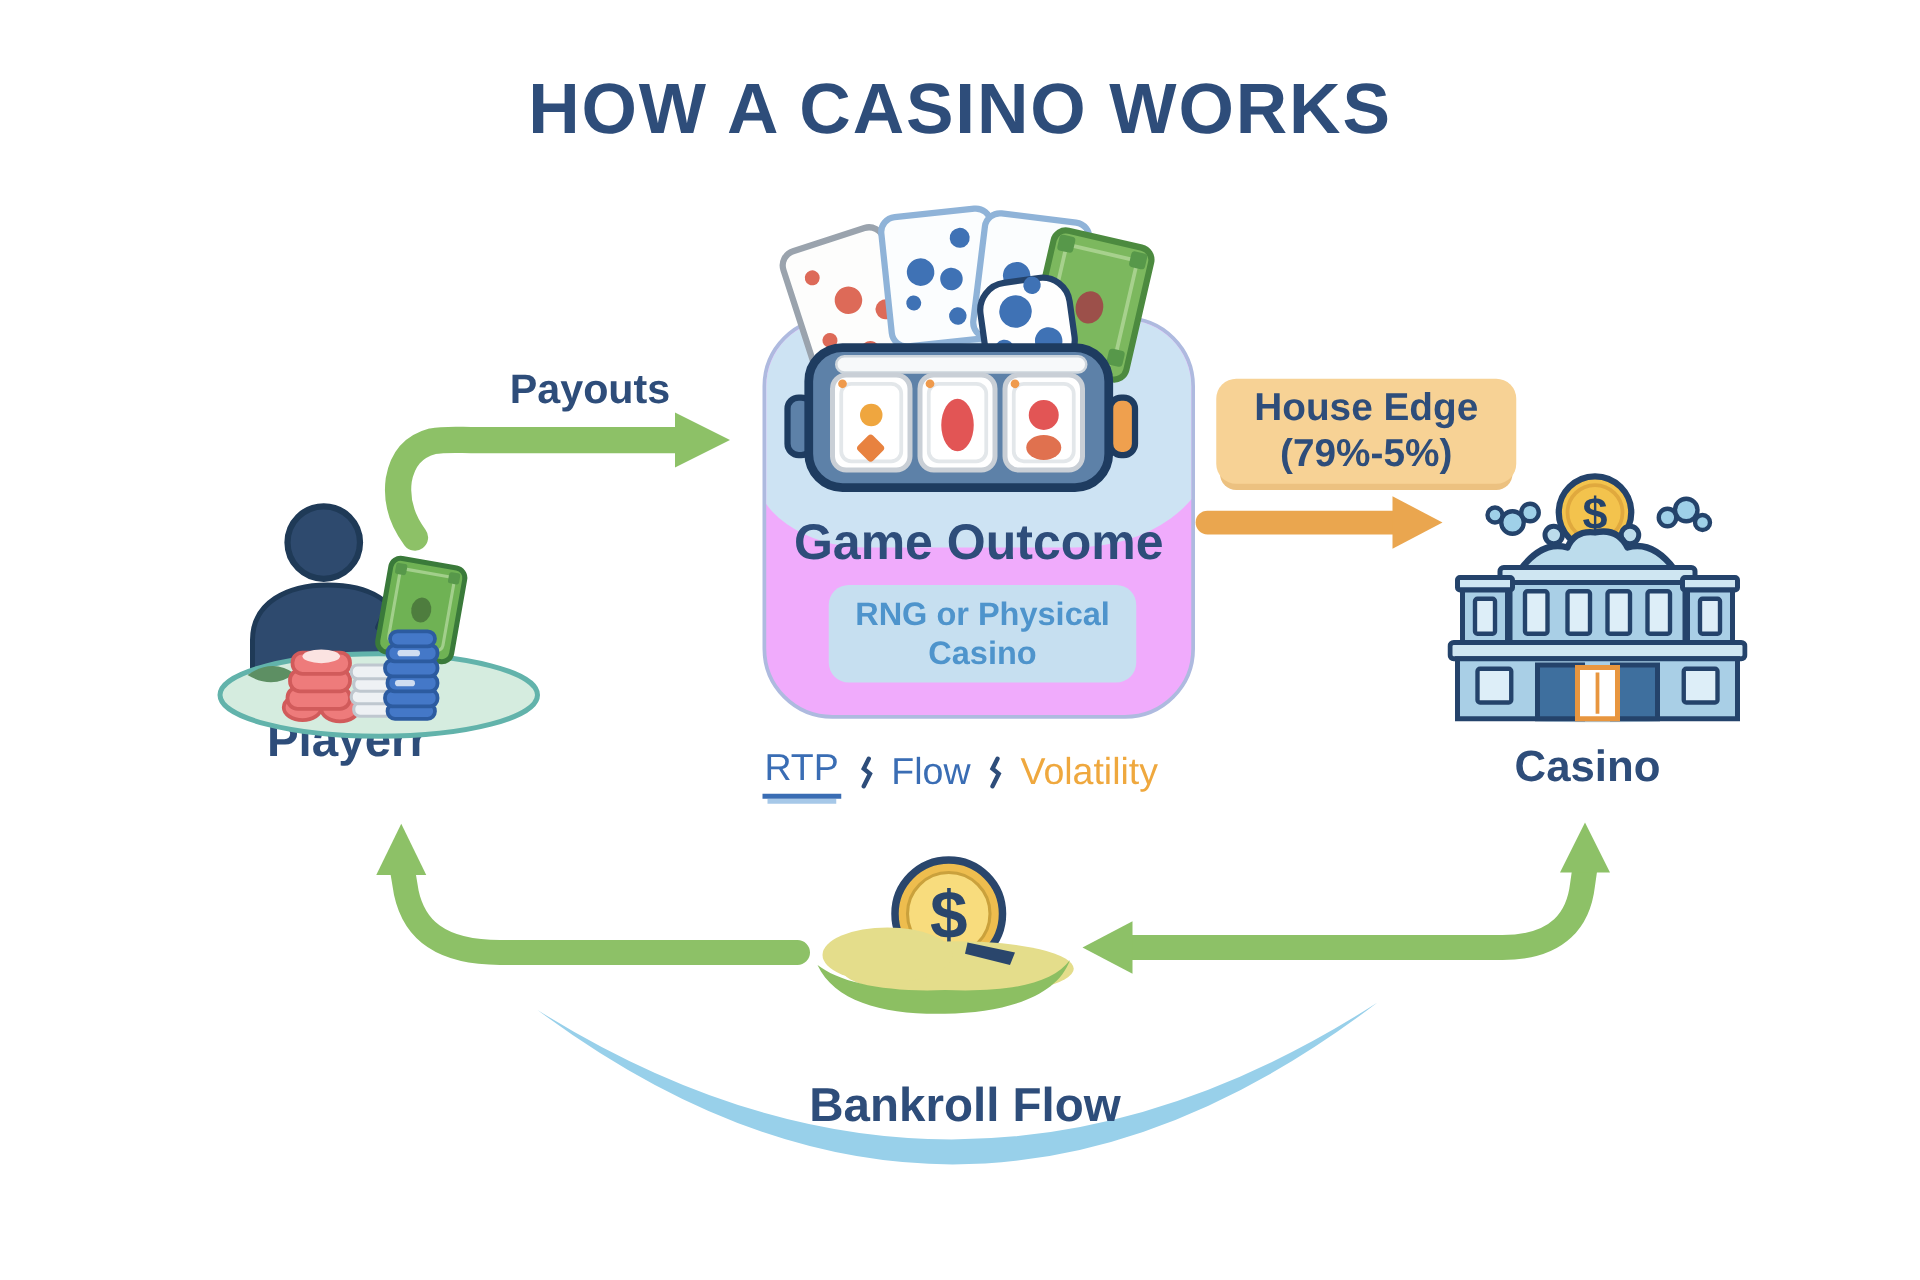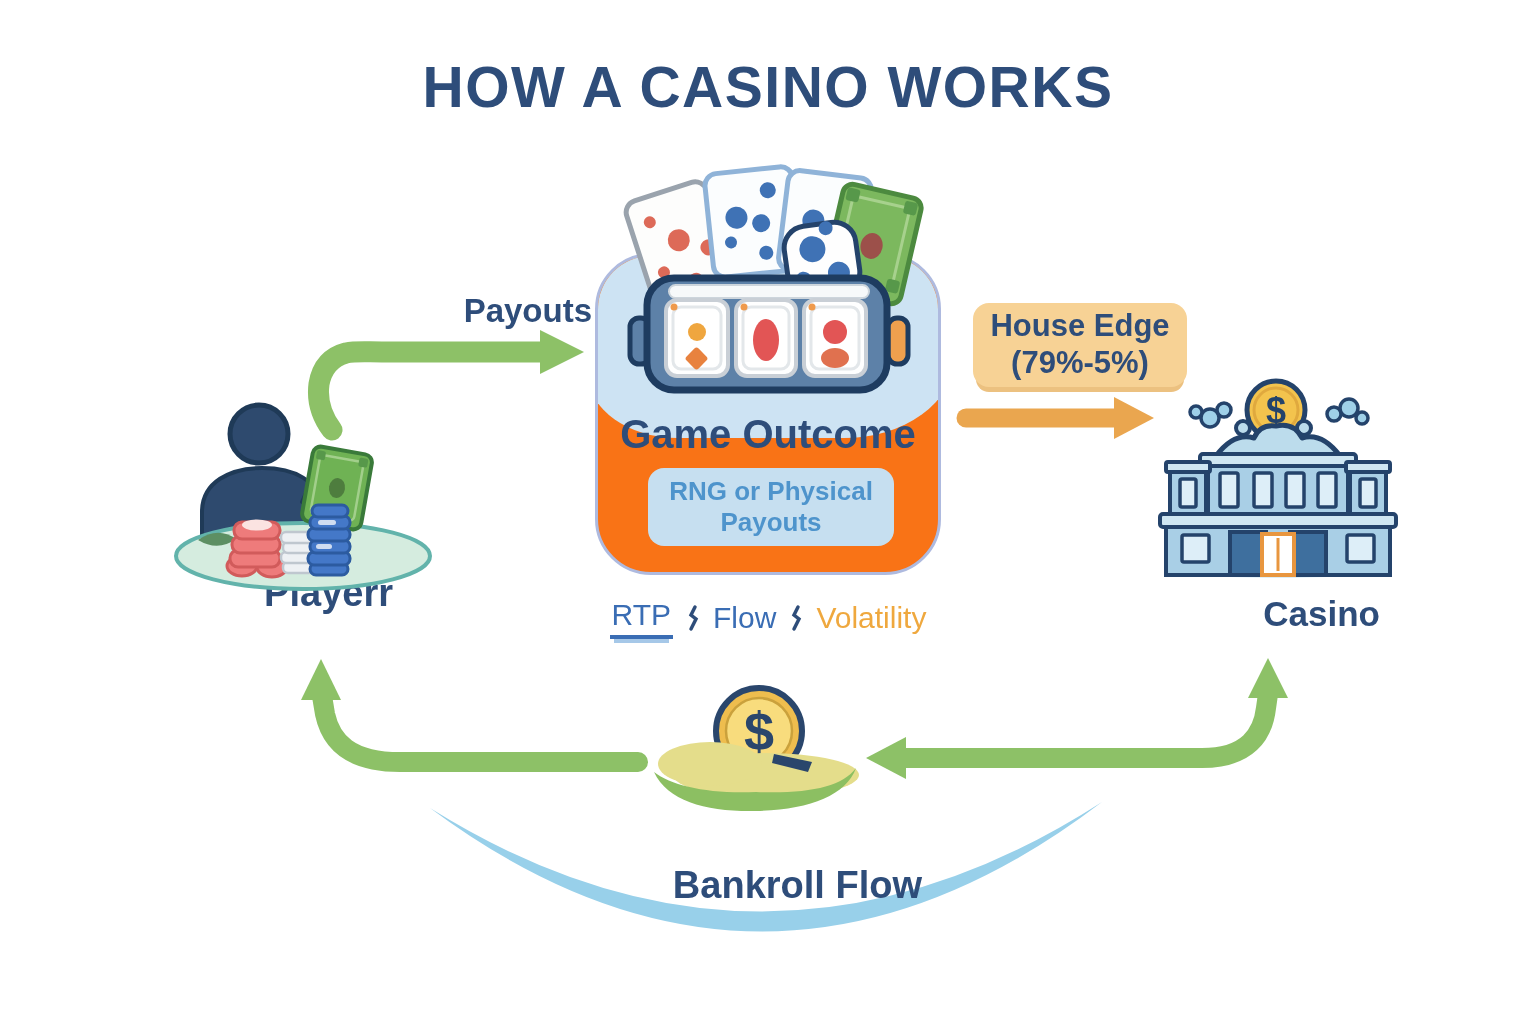--- a/index.html
+++ b/index.html
@@ -13,31 +13,31 @@
   *{margin:0;padding:0;box-sizing:border-box;}
   html,body{background:#ffffff;}
   body{font-family:"Liberation Sans","DejaVu Sans",sans-serif;}
   .canvas{
     position:relative;width:1536px;height:1024px;background:#ffffff;overflow:hidden;padding-left:17px;
   }
   .title{
     position:absolute;left:0;top:54px;width:100%;text-align:center;
     font-size:57px;font-weight:700;letter-spacing:1.5px;color:var(--navy);
   }
-  .label{position:absolute;font-weight:700;color:var(--navy);text-align:right;}
+  .label{position:absolute;font-weight:700;color:var(--navy);text-align:center;}
   .payouts-label{left:352px;top:292px;width:240px;font-size:33px;}
   .player-label{left:163px;top:572px;width:230px;font-size:38px;}
   .casino-label{left:1160px;top:594px;width:220px;font-size:35px;}
   .bankroll-label{left:622px;top:836px;width:300px;font-size:38px;margin-top:28px;}
 
   .arrow-layer{position:absolute;left:0;top:0;width:1536px;height:1024px;pointer-events:none;}
 
   .game-box{
-    position:absolute;left:595px;top:253px;width:346px;height:322px;
-    background:#f97316;border:3px solid #aebadf;border-radius:56px;overflow:hidden;z-index:2;
+    position:absolute;left:610px;top:253px;width:346px;height:322px;
+    background:#f0abfc;border:3px solid #aebadf;border-radius:56px;overflow:hidden;z-index:2;
   }
   .game-blob{
     position:absolute;left:-10px;top:-14px;width:366px;height:196px;
     background:#cde3f3;border-radius:60px 60px 110px 90px / 60px 60px 80px 64px;
   }
   .game-title{
     position:absolute;left:0;top:156px;width:100%;text-align:center;
     font-size:40px;font-weight:700;color:var(--navy);
   }
   .rng-badge{
@@ -55,21 +55,21 @@
   .metric-rtp{
     color:var(--metric-blue);padding:0 2px 3px;
     border-bottom:4px solid var(--metric-blue);
     box-shadow:0 8px 0 -4px #a6c8e8;
   }
   .metric-odds{color:var(--metric-blue);}
   .metric-vol{color:var(--metric-orange);}
   .sep{display:inline-block;}
 
   .house-edge{
-    position:absolute;left:973px;top:303px;width:214px;height:84px;
+    position:absolute;left:973px;top:303px;width:240px;height:84px;
     background:#f7d295;border-radius:16px;
     box-shadow:0 8px 0 -3px #ecc180;
     display:flex;flex-direction:column;align-items:center;justify-content:center;
     color:var(--navy);font-weight:700;font-size:31px;line-height:1.18;z-index:2;
   }
 
   .player-scene{position:absolute;left:170px;top:386px;width:270px;height:212px;z-index:2;}
   .casino-scene{position:absolute;left:1158px;top:372px;width:240px;height:208px;z-index:2;}
   .mound-scene{position:absolute;left:648px;top:682px;width:215px;height:130px;z-index:2;}
 </style>
@@ -104,21 +104,21 @@
     </g>
 
     <path d="M430,808 Q766,1058 1102,802 Q766,1018 430,808 Z" fill="#98d0ea"></path>
   </svg>
 
   <div class="label payouts-label">Payouts</div>
 
   <div class="game-box">
     <div class="game-blob"></div>
     <div class="game-title">Game Outcome</div>
-    <div class="rng-badge">RNG or Physical Payouts</div>
+    <div class="rng-badge">RNG or Physical Casino</div>
   </div>
 
   <svg class="slot-scene" viewBox="0 0 360 245">
 
     <g transform="translate(90,84) rotate(-18)">
       <rect x="-42" y="-55" width="84" height="112" rx="12" fill="#fdfdfc" stroke="#9aa3ad" stroke-width="5"></rect>
       <circle cx="-22" cy="-30" r="6" fill="#dd6a58"></circle>
         <circle cx="0" cy="-4" r="11" fill="#dd6a58"></circle>
       <circle cx="26" cy="12" r="8" fill="#dd6a58"></circle>
         <circle cx="-24" cy="22" r="6" fill="#dd6a58"></circle>

